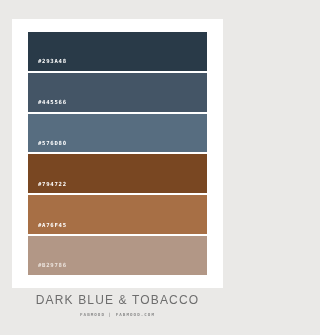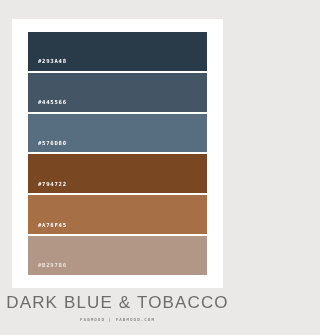--- a/index.html
+++ b/index.html
@@ -61,21 +61,21 @@
   }
   #caption {
     position: absolute;
     left: 0;
     top: 294px;
     width: 235px;
     text-align: center;
   }
   #poster-title {
     font-family: "Liberation Sans", sans-serif;
-    font-size: 17px;
+    font-size: 12px;
     letter-spacing: 1.15px;
     color: #6d6d6d;
     font-weight: 400;
     line-height: 1;
     white-space: nowrap;
   }
   #poster-credit {
     margin-top: 7px;
     font-family: "DejaVu Sans Mono", "Liberation Mono", monospace;
     font-size: 4.2px;

